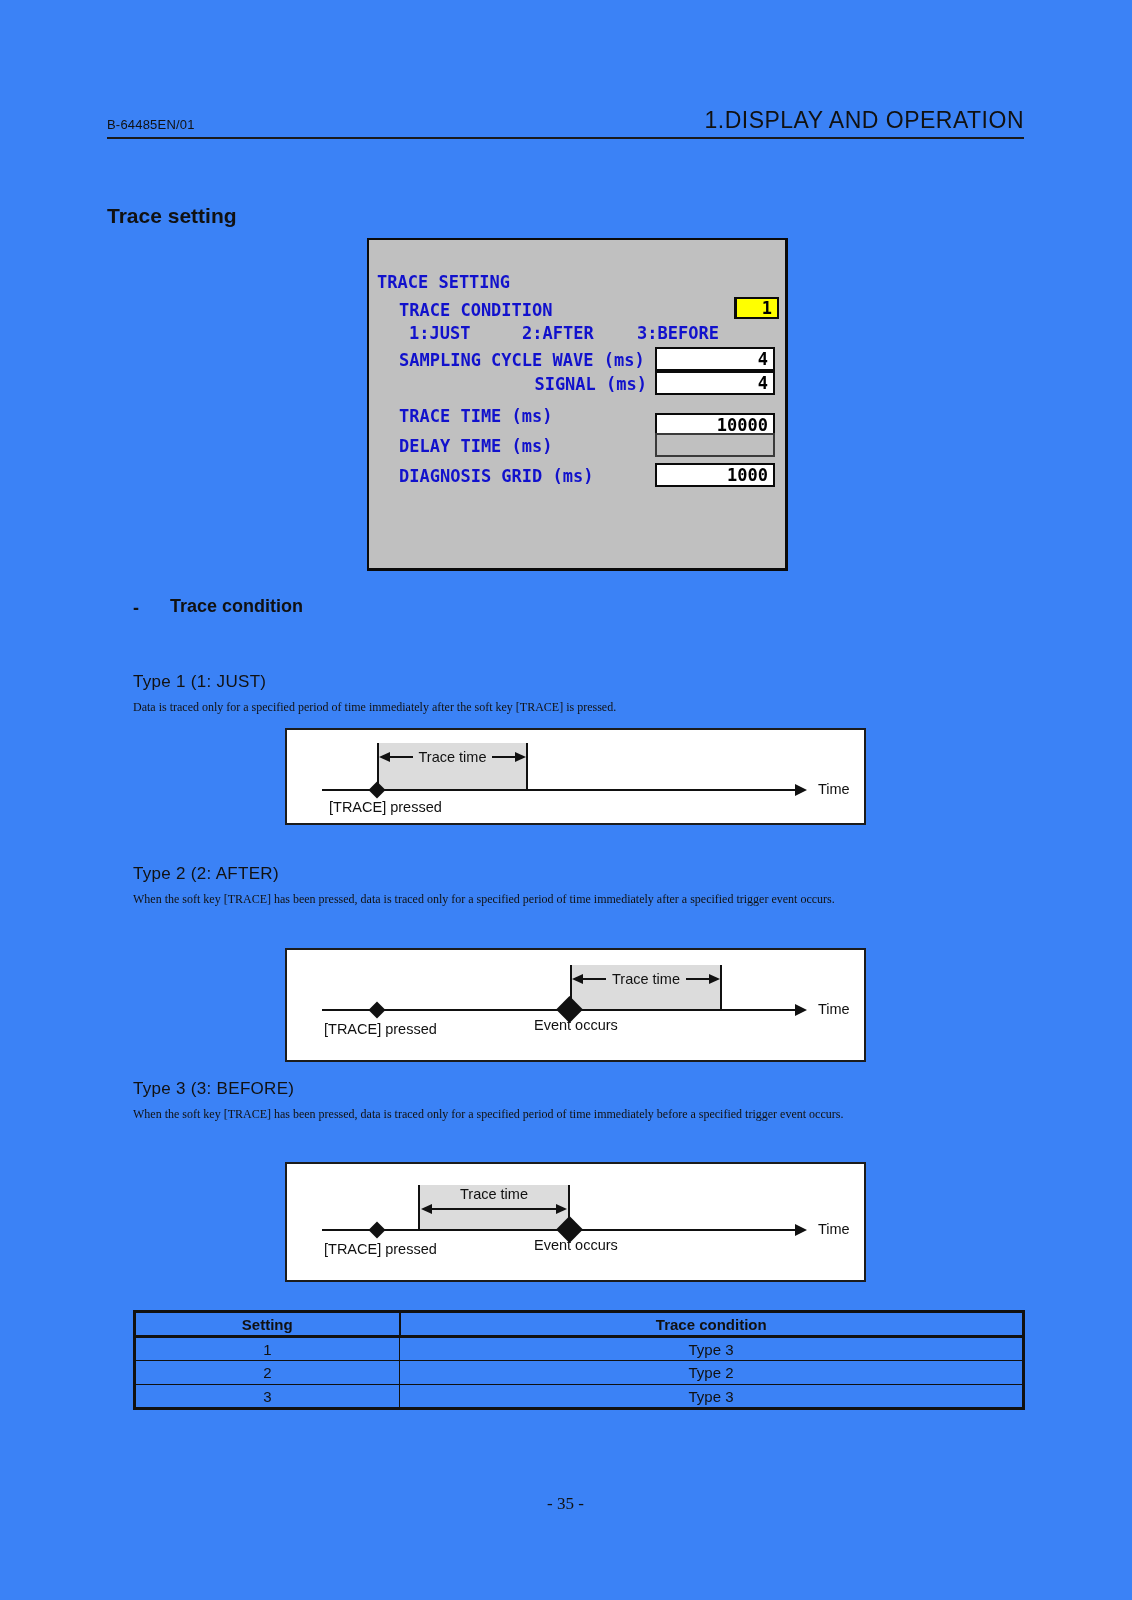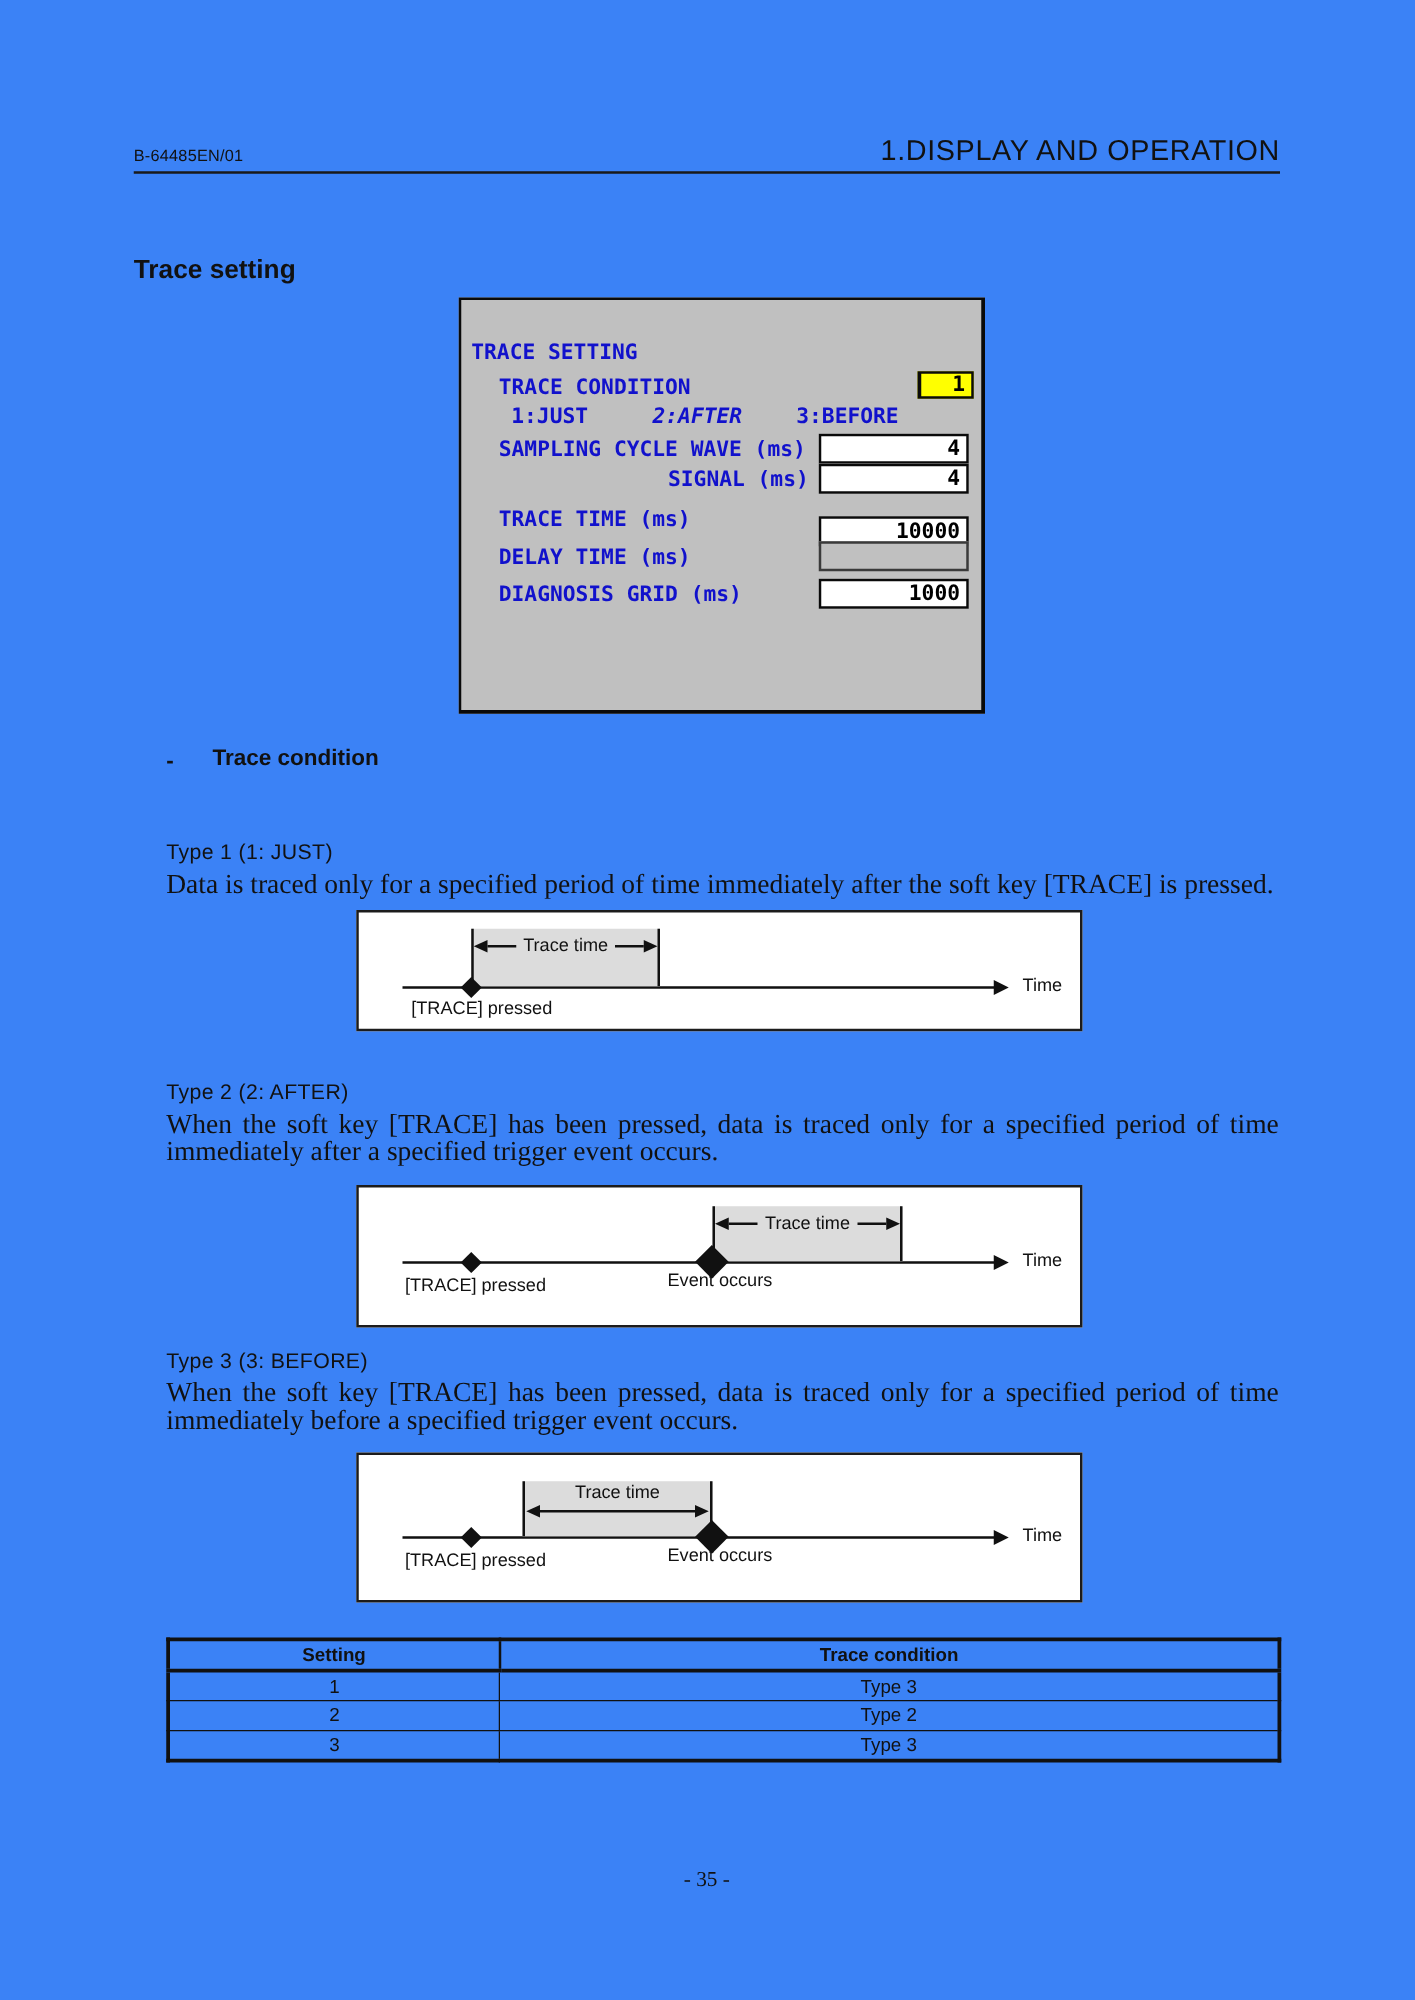--- a/index.html
+++ b/index.html
@@ -41,21 +41,21 @@
     color:#000; text-align:right; line-height:20px; padding-right:5px;
   }
   .crt-box.yellow { width:45px; height:22px; right:6px; background:#ffff00; border-left-width:3px; line-height:18px; }
   .crt-box.gray   { background:#c0c0c0; border:2px solid #3a3a3a; }
 
   
   .h-cond-dash { left:133px; top:598px; font-size:18px; font-weight:bold; }
   .h-cond      { left:170px; top:596px; font-size:18px; font-weight:bold; }
   .cond-intro  { left:133px; top:624px; width:890px; font-size:18px; line-height:21px; }
   .type-head   { font-size:17px; letter-spacing:.3px; }
-  .type-body   { width:890px; font-size:22px; line-height:22px; }
+  .type-body   { width:890px; font-size:12px; line-height:22px; }
   .just        { text-align:justify; }
 
   
   .diagram { border:2px solid #1c1c1c; background:#fff; }
   .d1 { left:285px; top:728px;  width:581px; height:97px; }
   .d2 { left:285px; top:948px;  width:581px; height:114px; }
   .d3 { left:285px; top:1162px; width:581px; height:120px; }
   .tl      { position:absolute; height:2px; background:#111; }
   .tl-ah   { position:absolute; width:0; height:0; border-top:6px solid transparent; border-bottom:6px solid transparent; border-left:12px solid #111; }
   .dia     { position:absolute; background:#111; transform:rotate(45deg); }
@@ -91,21 +91,21 @@
 
   <div class="abs sans h-trace-setting">Trace setting</div>
 
   <div class="abs crt">
     <div class="crt-label" style="left:8px;top:32px;">TRACE SETTING</div>
 
     <div class="crt-label" style="left:30px;top:60px;">TRACE CONDITION</div>
     <div class="crt-box yellow" style="top:57px;">1</div>
 
     <div class="crt-label" style="left:40px;top:83px;">1:JUST</div>
-    <div class="crt-label" style="left:153px;top:83px;font-style:italic;">2:AFTER</div>
+    <div class="crt-label" style="left:153px;top:83px;">2:AFTER</div>
     <div class="crt-label" style="left:268px;top:83px;">3:BEFORE</div>
 
     <div class="crt-label" style="left:30px;top:110px;">SAMPLING CYCLE WAVE (ms)</div>
     <div class="crt-box" style="top:107px;">4</div>
 
     <div class="crt-label" style="right:138px;top:134px;">SIGNAL (ms)</div>
     <div class="crt-box" style="top:131px;">4</div>
 
     <div class="crt-label" style="left:30px;top:166px;">TRACE TIME (ms)</div>
     <div class="crt-box" style="top:173px;">10000</div>

